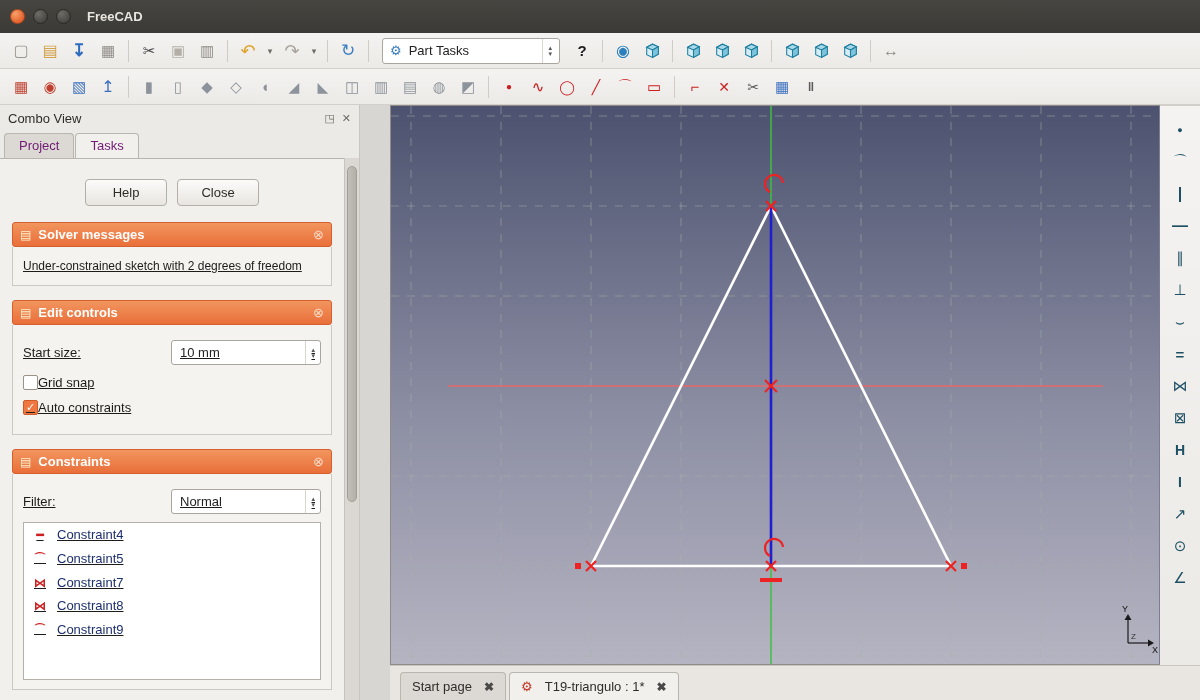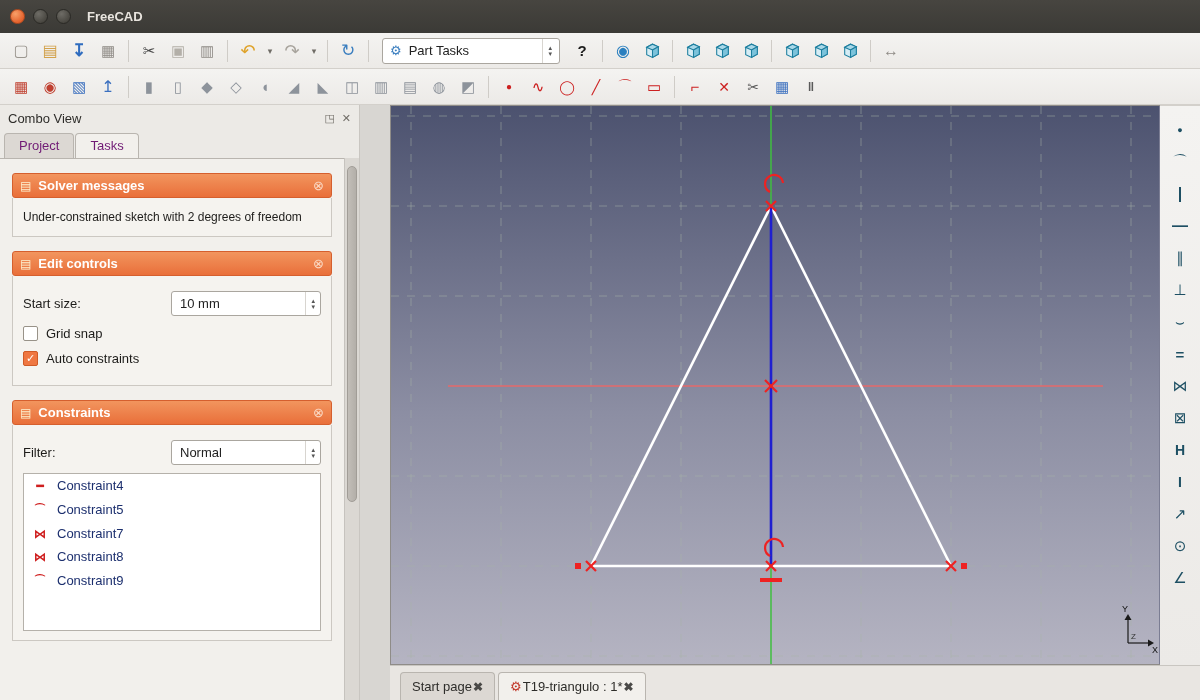--- a/index.html
+++ b/index.html
@@ -41,47 +41,47 @@
   .vscroll{position:absolute;top:53px;right:0;width:15px;bottom:0;background:#dbd8d3;border-left:1px solid #c6c3be;}
   .vthumb{position:absolute;left:2px;right:2px;top:8px;height:62%;background:linear-gradient(90deg,#c2beb8,#b3afa9);border:1px solid #a19d97;border-radius:7px;}
 
   .btn-row{display:flex;justify-content:center;gap:10px;margin:6px 0 16px;}
   .btn{min-width:82px;height:27px;display:flex;align-items:center;justify-content:center;font-size:13px;color:#2d2c29;background:linear-gradient(#fcfbfa,#e8e5e0);border:1px solid #b3afa8;border-radius:4px;}
 
   .section{margin-bottom:14px;}
   .sec-head{height:25px;display:flex;align-items:center;gap:7px;padding:0 7px;background:linear-gradient(#f2955e,#e96f3a);border:1px solid #d55f2e;border-radius:3px;color:#fff;font-size:13px;font-weight:bold;}
   .sec-head .doc-ico{font-size:12px;color:#fdf2d0;font-weight:normal;}
   .sec-head .collapse{margin-left:auto;font-size:13px;color:#fbdcc8;font-weight:normal;}
-  .sec-body{background:#f5f3ef;border:1px solid #ccc8c2;border-top:none;padding:9px 10px;font-size:12px;color:#1d1c1a;}
+  .sec-body{background:#f5f3ef;border:1px solid #ccc8c2;border-top:none;padding:9px 10px;font-size:12px;color:#1d1c1a;text-decoration:underline;}
   .sec-body p{margin:3px 0;}
 
   .form-row{display:flex;align-items:center;margin:6px 0;}
   .form-row label{font-size:13px;color:#1d1c1a;}
   .combo{display:flex;align-items:center;height:25px;background:#fff;border:1px solid #aaa69f;border-radius:3px;padding-left:8px;font-size:13px;color:#222;width:150px;margin-left:auto;}
-  .cb-row{display:flex;align-items:center;gap:8px;margin:10px 0;}
+  .cb-row{display:flex;align-items:center;margin:10px 0;}
   .cb{width:15px;height:15px;border:1px solid #989288;border-radius:2px;background:#fff;display:flex;align-items:center;justify-content:center;font-size:11px;color:#fff;}
   .cb.checked{background:#ef7742;border-color:#cf5a27;}
   .cb-label{font-size:13px;}
 
   .clist{margin-top:8px;background:#fff;border:1px solid #b5b1aa;height:158px;overflow:hidden;}
   .crow{display:flex;align-items:center;gap:9px;padding:4px 8px;font-size:13px;}
   .crow .cicon{color:#cf1f1f;width:16px;text-align:center;font-weight:bold;font-size:12px;}
   .crow .cname{color:#1c2f6e;}
 
   
   .viewport{position:absolute;left:390px;top:105px;width:770px;height:560px;border:1px solid #8f8c88;border-right:none;background:#7b7d93;}
   .viewport svg{display:block;}
 
   
   .right-toolbar{position:absolute;left:1160px;top:105px;width:40px;height:560px;background:linear-gradient(#f4f3f1,#eceae7);border-top:1px solid #d3d0cb;display:flex;flex-direction:column;align-items:center;padding:8px 0;}
   .right-toolbar .icon{width:24px;height:24px;font-size:15px;margin:4px 0;}
 
   
   .bottom-bar{position:absolute;left:390px;top:665px;right:0;bottom:0;background:#e9e6e2;border-top:1px solid #c9c6c1;display:flex;align-items:flex-end;padding:0 0 0 10px;gap:3px;}
-  .btab{display:flex;align-items:center;gap:1px;height:28px;padding:0 11px;background:#dcd8d3;border:1px solid #b9b5af;border-bottom:none;border-radius:4px 4px 0 0;font-size:13px;color:#2e2d2a;}
+  .btab{display:flex;align-items:center;gap:12px;height:28px;padding:0 11px;background:#dcd8d3;border:1px solid #b9b5af;border-bottom:none;border-radius:4px 4px 0 0;font-size:13px;color:#2e2d2a;}
   .btab.active{background:#f2f0ec;}
   .btab .tab-ico{color:#c2392b;font-size:13px;}
   .btab .tab-close{color:#4a4947;font-size:12px;font-weight:bold;}
 </style>
 </head>
 <body>
 
 <svg width="0" height="0" style="position:absolute" aria-hidden="true">
   <defs>
     <symbol id="sym-cube" viewBox="0 0 18 18">
@@ -218,20 +218,24 @@
         <span>◳</span>
         <span>✕</span>
       </span>
     </div>
     <div class="dock-tabs">
       <div class="dtab">Project</div>
       <div class="dtab active">Tasks</div>
     </div>
 
     <div class="dock-body">
+      <div class="btn-row">
+        <div class="btn">Help</div>
+        <div class="btn">Close</div>
+      </div>
 
       <div class="section">
         <div class="sec-head">
           <span class="doc-ico">▤</span>
           <span>Solver messages</span>
           <span class="collapse">⊗</span>
         </div>
         <div class="sec-body">
           <p>Under-constrained sketch with 2 degrees of freedom</p>
         </div>

